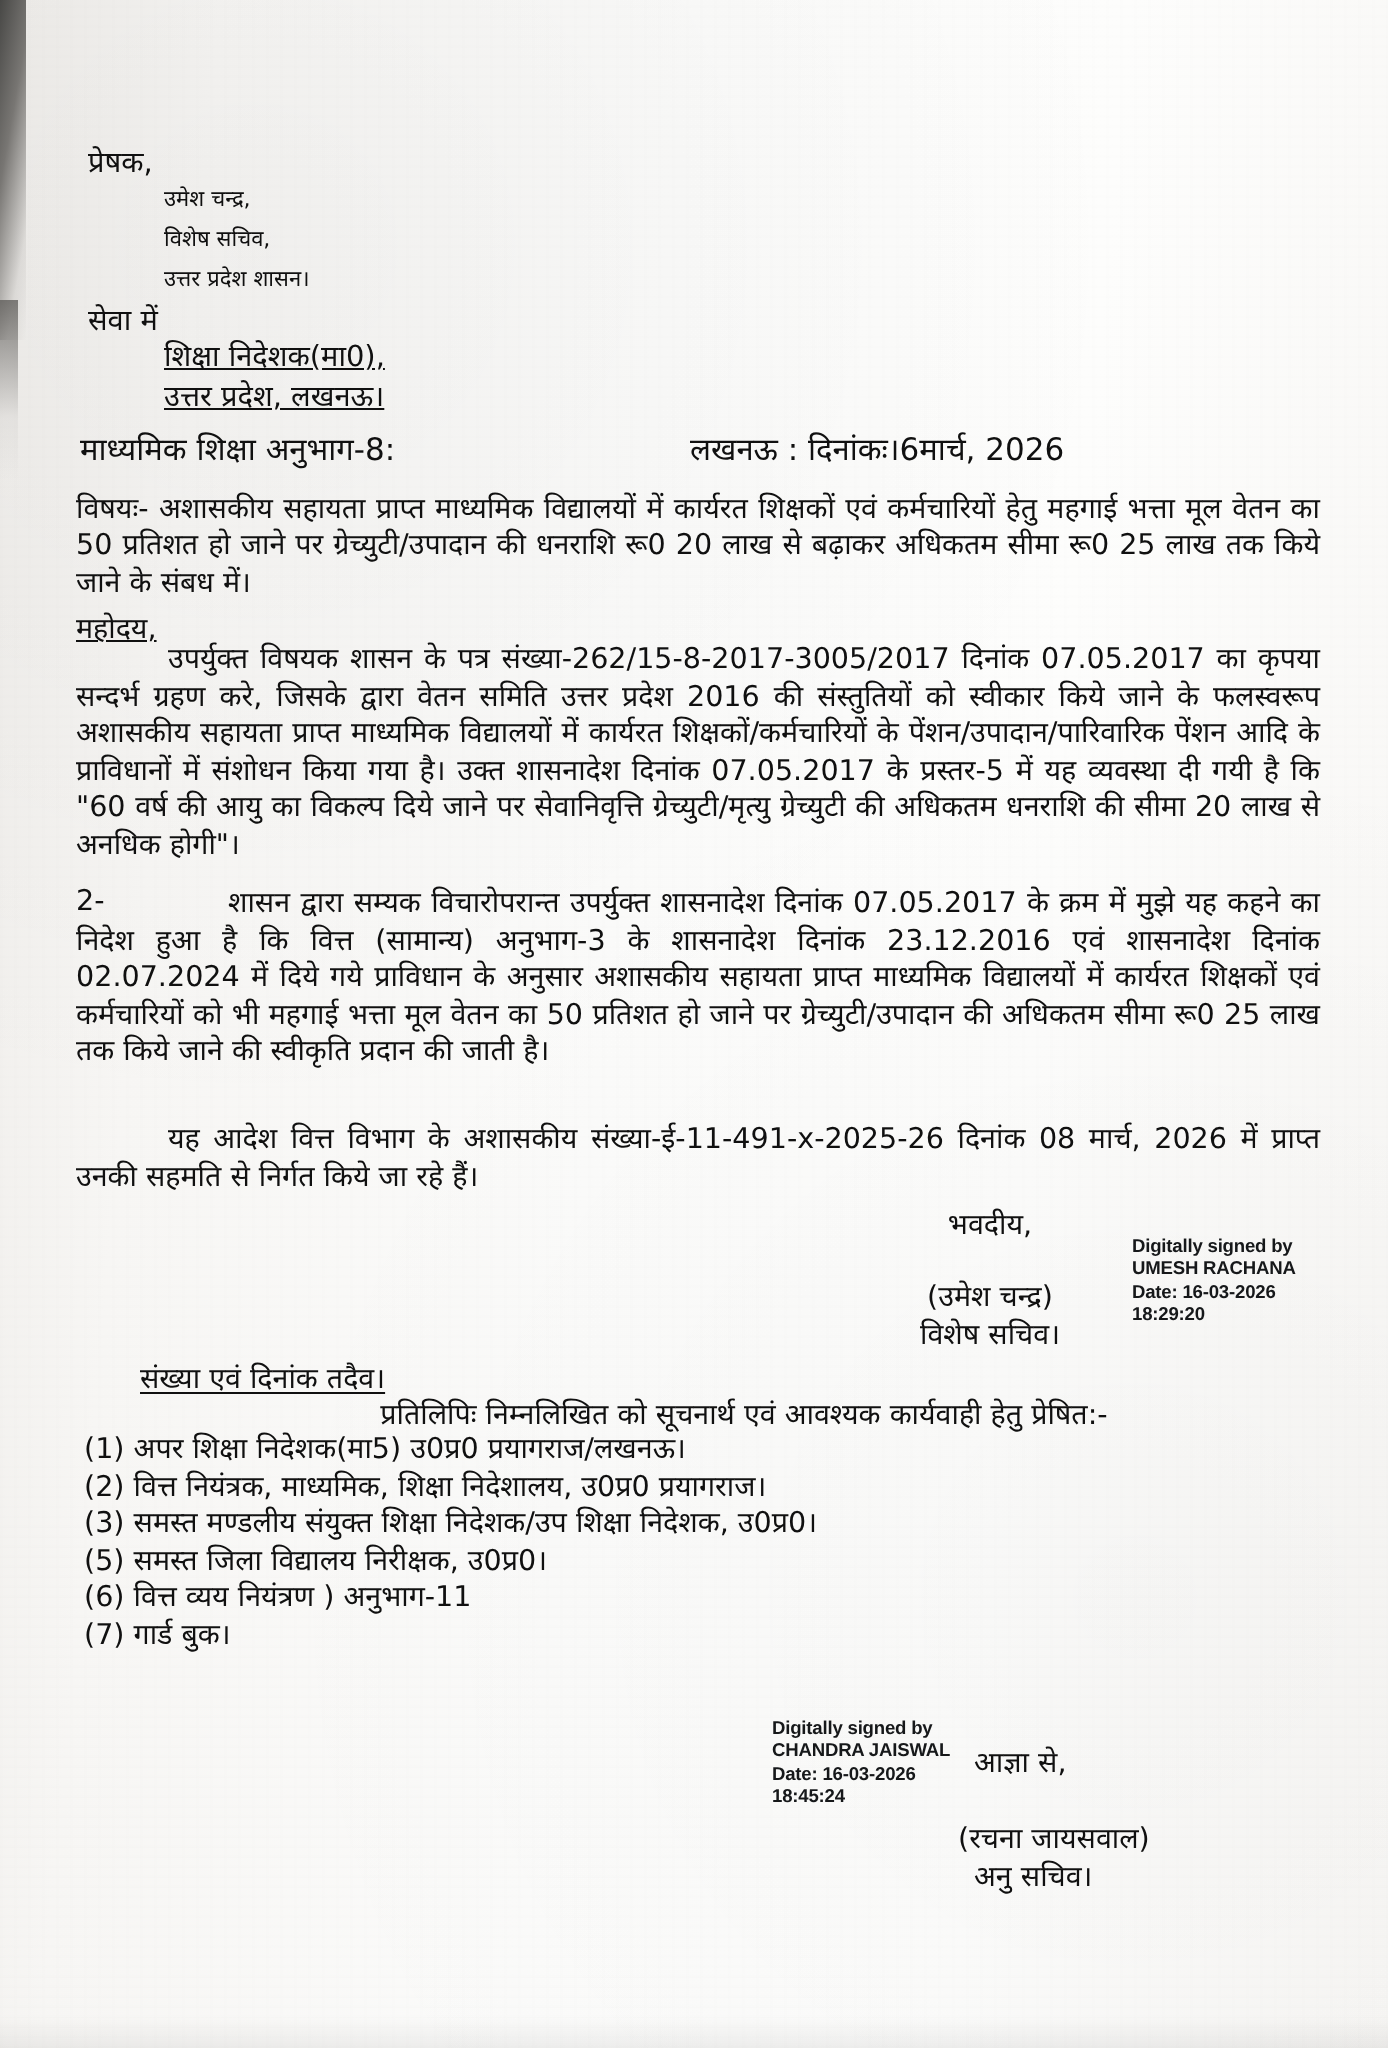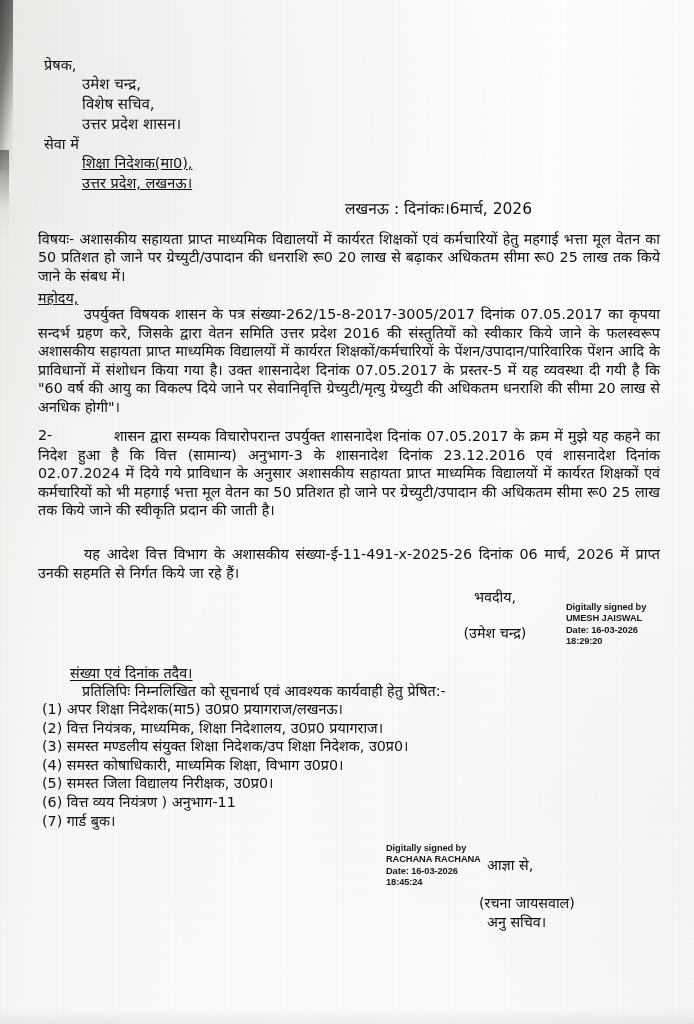--- a/index.html
+++ b/index.html
@@ -48,36 +48,36 @@
   }
   .edge-bottom-shadow {
     position: absolute;
     left: 0; bottom: 0;
     width: 694px; height: 16px;
     background: linear-gradient(0deg, rgba(0,0,0,0.055) 0%, rgba(0,0,0,0) 100%);
   }
 
   .doc {
     position: absolute;
-    left: 0; top: 0;
+    left: 0; top: 16px;
     width: 694px;
     height: 916px;
   }
 
   
   .hi {
     font-family: "DejaVu Sans", sans-serif;
     color: #101010;
   }
 
   .blk { position: absolute; }
 
   
   #from-label      { left: 44px;  top: 54px;  font-size: 14.5px; }
-  #from-lines      { left: 82px;  top: 74px;  font-size: 15px; line-height: 20px; }
+  #from-lines      { left: 82px;  top: 74px;  font-size: 11px; line-height: 20px; }
   #to-label        { left: 44px;  top: 133px; font-size: 14.5px; }
   #to-lines        { left: 82px;  top: 153px; font-size: 14.5px; line-height: 20px; text-decoration: underline; }
 
   
   #section-line    { left: 40px;  top: 197px; font-size: 15.5px; }
   #placedate-line  { left: 345px; top: 197px; font-size: 15.5px; }
 
   
   #subject {
     left: 38px; top: 230px; width: 622px;
@@ -120,21 +120,21 @@
   }
   #dsig1 { left: 566px; top: 602px; }
 
   
   #numdate {
     left: 42px; top: 663px; font-size: 14.3px;
     text-decoration: underline;
     text-underline-offset: 2px;
     margin-left: 28px;
   }
-  #copyline { left: 42px; top: 681px; font-size: 14.3px; text-indent: 40px; width: 620px; }
+  #copyline { left: 42px; top: 681px; font-size: 14.3px; text-indent: 40px; width: 620px; text-align: center; }
   #copylist {
     left: 42px; top: 700px;
     font-size: 14.3px; line-height: 18.6px;
   }
   #copylist div { white-space: nowrap; }
 
   
   #dsig2 { left: 386px; top: 843px; }
   #order-by  { left: 487px; top: 855px; font-size: 14.3px; }
   #signer2   { left: 479px; top: 893px; font-size: 14.3px; }
@@ -159,62 +159,63 @@
       <div>विशेष सचिव,</div>
       <div>उत्तर प्रदेश शासन।</div>
     </div>
 
     <div class="blk hi" id="to-label">सेवा में</div>
     <div class="blk hi" id="to-lines">
       <div>शिक्षा निदेशक(मा0),</div>
       <div>उत्तर प्रदेश, लखनऊ।</div>
     </div>
 
+    <div class="blk hi" id="section-line">माध्यमिक शिक्षा अनुभाग-8:</div>
     <div class="blk hi" id="placedate-line">लखनऊ : दिनांकः।6मार्च, 2026</div>
 
     <div class="blk hi" id="subject">विषयः-  अशासकीय सहायता प्राप्त माध्यमिक विद्यालयों में कार्यरत शिक्षकों एवं कर्मचारियों हेतु महगाई भत्ता मूल वेतन का 50 प्रतिशत हो जाने पर ग्रेच्युटी/उपादान की धनराशि रू0 20 लाख से बढ़ाकर अधिकतम सीमा रू0 25 लाख तक किये जाने के संबध में।</div>
 
     <div class="blk hi" id="salutation">महोदय,</div>
 
     <div class="blk hi" id="para1">उपर्युक्त विषयक शासन के पत्र संख्या-262/15-8-2017-3005/2017 दिनांक 07.05.2017 का कृपया सन्दर्भ ग्रहण करे, जिसके द्वारा वेतन समिति उत्तर प्रदेश 2016 की संस्तुतियों को स्वीकार किये जाने के फलस्वरूप अशासकीय सहायता प्राप्त माध्यमिक विद्यालयों में कार्यरत शिक्षकों/कर्मचारियों के पेंशन/उपादान/पारिवारिक पेंशन आदि के प्राविधानों में संशोधन किया गया है। उक्त शासनादेश दिनांक 07.05.2017 के प्रस्तर-5 में यह व्यवस्था दी गयी है कि "60 वर्ष की आयु का विकल्प दिये जाने पर सेवानिवृत्ति ग्रेच्युटी/मृत्यु ग्रेच्युटी की अधिकतम धनराशि की सीमा 20 लाख से अनधिक होगी"।</div>
 
     <div class="blk hi" id="para2-num">2-</div>
     <div class="blk hi" id="para2">शासन द्वारा सम्यक विचारोपरान्त उपर्युक्त शासनादेश दिनांक 07.05.2017 के क्रम में मुझे यह कहने का निदेश हुआ है कि वित्त (सामान्य) अनुभाग-3 के शासनादेश दिनांक 23.12.2016 एवं शासनादेश दिनांक 02.07.2024 में दिये गये प्राविधान के अनुसार अशासकीय सहायता प्राप्त माध्यमिक विद्यालयों में कार्यरत शिक्षकों एवं कर्मचारियों को भी महगाई भत्ता मूल वेतन का 50 प्रतिशत हो जाने पर ग्रेच्युटी/उपादान की अधिकतम सीमा रू0 25 लाख तक किये जाने की स्वीकृति प्रदान की जाती है।</div>
 
-    <div class="blk hi" id="para3">यह आदेश वित्त विभाग के अशासकीय संख्या-ई-11-491-x-2025-26 दिनांक 06 मार्च, 2026 में प्राप्त उनकी सहमति से निर्गत किये जा रहे हैं।</div>
+    <div class="blk hi" id="para3">यह आदेश वित्त विभाग के अशासकीय संख्या-ई-11-491-x-2025-26 दिनांक 08 मार्च, 2026 में प्राप्त उनकी सहमति से निर्गत किये जा रहे हैं।</div>
 
     <div class="blk hi" id="closing">
       <div>भवदीय,</div>
       <div style="height:17px"></div>
       <div class="nowrap">(उमेश चन्द्र)</div>
+      <div class="nowrap">विशेष सचिव।</div>
     </div>
 
     <div class="blk dsig" id="dsig1">
       <div>Digitally signed by</div>
-      <div>UMESH JAISWAL</div>
+      <div>UMESH RACHANA</div>
       <div>Date: 16-03-2026</div>
       <div>18:29:20</div>
     </div>
 
     <div class="blk hi" id="numdate">संख्या एवं दिनांक तदैव।</div>
     <div class="blk hi" id="copyline">प्रतिलिपिः निम्नलिखित को सूचनार्थ एवं आवश्यक कार्यवाही हेतु प्रेषित:-</div>
 
     <div class="blk hi" id="copylist">
       <div>(1) अपर शिक्षा निदेशक(मा5) उ0प्र0 प्रयागराज/लखनऊ।</div>
       <div>(2) वित्त नियंत्रक, माध्यमिक, शिक्षा निदेशालय, उ0प्र0 प्रयागराज।</div>
       <div>(3) समस्त मण्डलीय संयुक्त शिक्षा निदेशक/उप शिक्षा निदेशक, उ0प्र0।</div>
-      <div>(4) समस्त कोषाधिकारी, माध्यमिक शिक्षा, विभाग उ0प्र0।</div>
       <div>(5) समस्त जिला विद्यालय निरीक्षक, उ0प्र0।</div>
       <div>(6) वित्त व्यय नियंत्रण ) अनुभाग-11</div>
       <div>(7) गार्ड बुक।</div>
     </div>
 
     <div class="blk dsig" id="dsig2">
       <div>Digitally signed by</div>
-      <div>RACHANA RACHANA</div>
+      <div>CHANDRA JAISWAL</div>
       <div>Date: 16-03-2026</div>
       <div>18:45:24</div>
     </div>
 
     <div class="blk hi" id="order-by">आज्ञा से,</div>
     <div class="blk hi nowrap" id="signer2">(रचना जायसवाल)</div>
     <div class="blk hi nowrap" id="signer2-title">अनु सचिव।</div>
 
   </div>
 </div>

